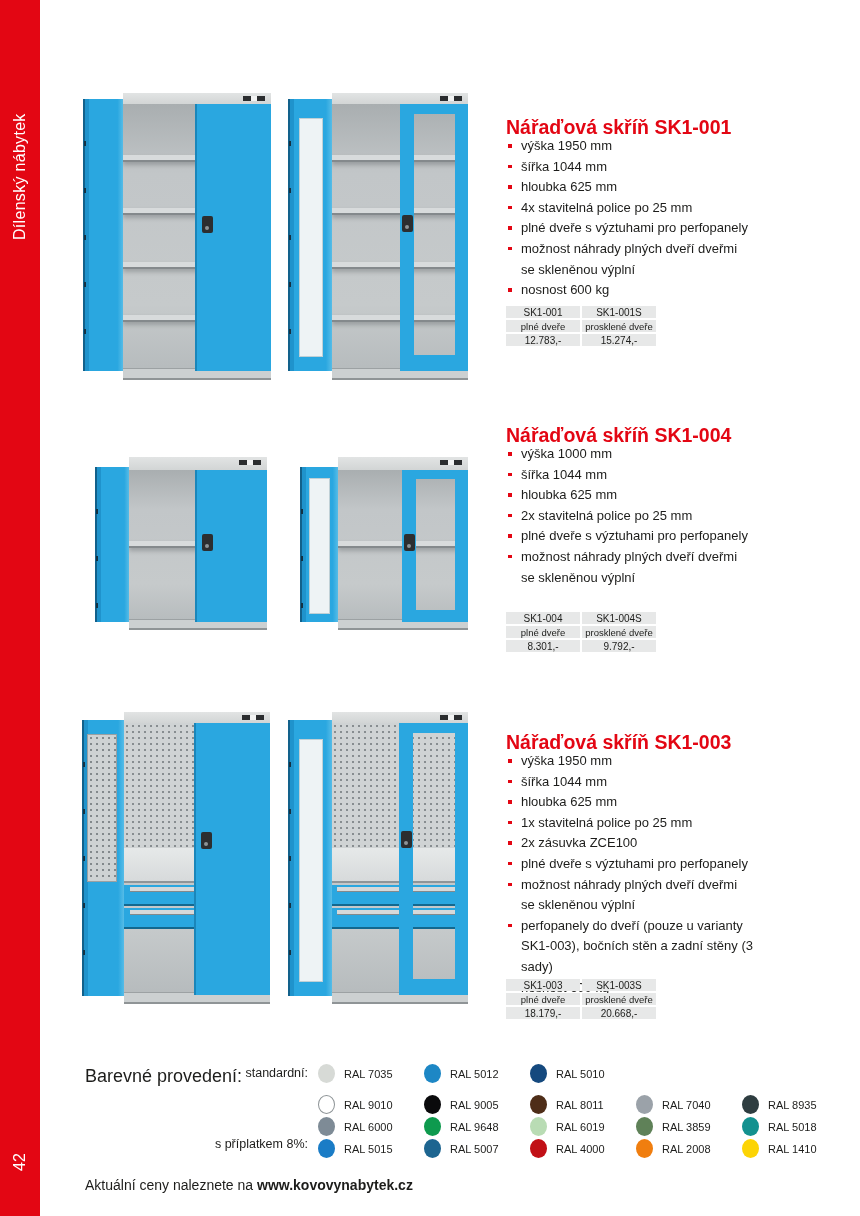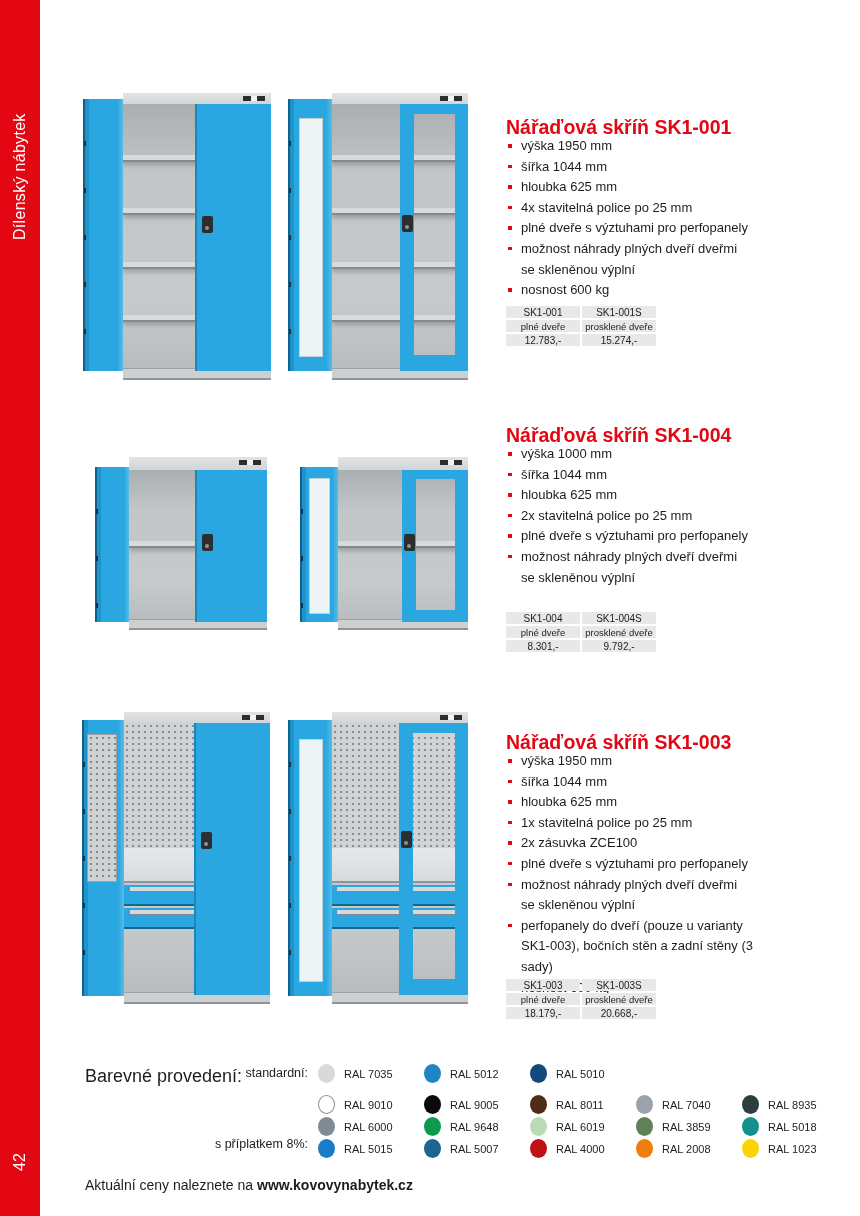--- a/index.html
+++ b/index.html
@@ -301,19 +301,19 @@
   <div class="sw-cell">
     <span class="sw-dot" style="background-color: rgb(193, 16, 22);"></span>
     <span class="sw-name">RAL 4000</span>
   </div>
   <div class="sw-cell">
     <span class="sw-dot" style="background-color: rgb(240, 126, 15);"></span>
     <span class="sw-name">RAL 2008</span>
   </div>
   <div class="sw-cell">
     <span class="sw-dot" style="background-color: rgb(252, 212, 5);"></span>
-    <span class="sw-name">RAL 1023</span>
+    <span class="sw-name">RAL 1410</span>
   </div>
 </div>
 
 <div class="footer">
   <span>Aktuální ceny naleznete na </span><b>www.kovovynabytek.cz</b>
 </div>
 
 </body></html>

